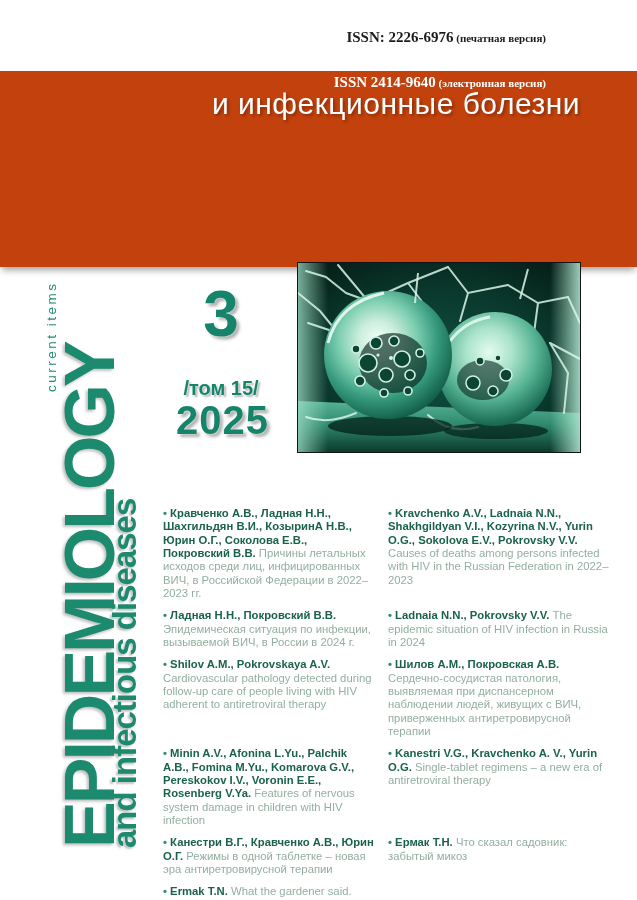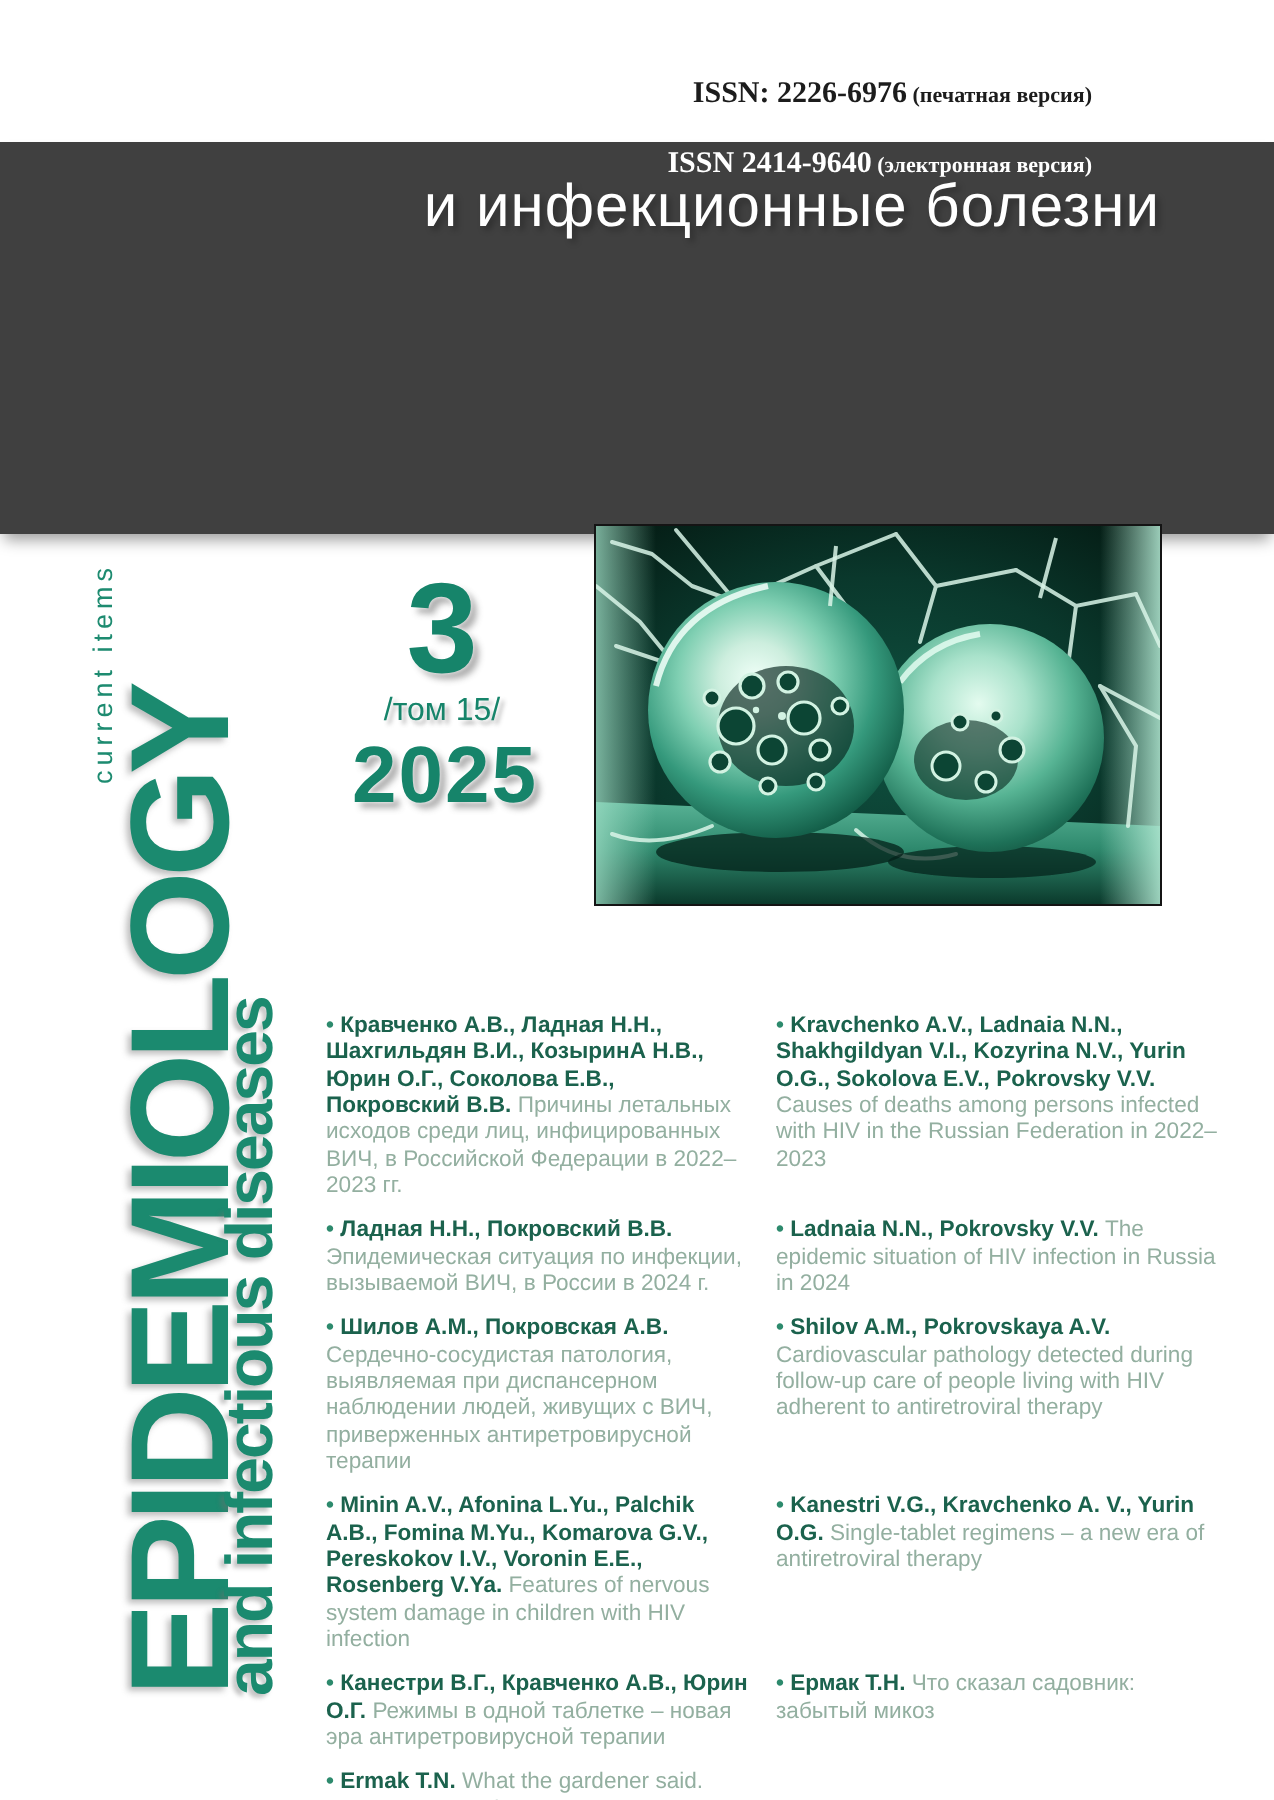--- a/index.html
+++ b/index.html
@@ -2,28 +2,28 @@
 <html><head>
 <meta charset="utf-8">
 <style>
   html,body{margin:0;padding:0;background:#ffffff;}
   .page{
     position:relative;width:637px;height:900px;background:#fff;overflow:hidden;
     font-family:"Liberation Sans","DejaVu Sans",sans-serif;
   }
   
   .issn-print{
-    position:absolute;right:91px;top:39px;color:#1c1c1c;white-space:nowrap;
+    position:absolute;right:91px;top:29px;color:#1c1c1c;white-space:nowrap;
     font-family:"Liberation Serif","DejaVu Serif",serif;font-weight:bold;font-size:15px;
   }
   .issn-print .note{font-size:11px;font-weight:bold;}
   
   .band{
     position:absolute;left:0;top:71px;width:637px;height:196px;
-    background:#404040;box-shadow:0 5px 7px -2px rgba(0,0,0,.38);
+    background:#c2410c;box-shadow:0 5px 7px -2px rgba(0,0,0,.38);
   }
   .issn-elec{
     position:absolute;right:91px;top:3px;color:#ffffff;white-space:nowrap;
     font-family:"Liberation Serif","DejaVu Serif",serif;font-weight:bold;font-size:15px;
   }
   .issn-elec .note{font-size:11px;}
   .titles{position:absolute;right:57px;top:12px;text-align:right;color:#fff;}
   .title1{font-size:57px;font-weight:bold;line-height:60px;letter-spacing:.5px;
           text-shadow:2px 3px 3px rgba(0,0,0,.28);white-space:nowrap;}
   .title2{font-size:30px;font-weight:normal;line-height:42px;letter-spacing:.5px;
@@ -42,22 +42,22 @@
   }
   .spine-sub{
     left:106px;top:296px;height:552px;width:42px;
     font-size:33px;font-weight:bold;color:#1b8a6f;letter-spacing:-1px;
     text-shadow:-2px -2px 2px rgba(110,110,110,.4);
   }
   
   .issue{position:absolute;left:176px;top:283px;width:90px;text-align:center;color:#16846a;}
   .issue .num{font-size:64px;font-weight:bold;line-height:62px;
     text-shadow:0 0 2px #fff,3px 3px 3px rgba(80,80,80,.45);}
-  .issue .vol{font-size:16px;font-weight:normal;line-height:22px;
-    text-shadow:0 0 2px #fff,2px 2px 2px rgba(80,80,80,.45);}
+  .issue .vol{font-size:20px;font-weight:bold;line-height:22px;
+    text-shadow:0 0 2px #fff,2px 2px 2px rgba(80,80,80,.45);margin-top:32px;}
   .issue .year{font-size:40px;font-weight:bold;line-height:42px;letter-spacing:1px;
     text-shadow:0 0 2px #fff,3px 3px 3px rgba(80,80,80,.45);}
   
   .cover-art{
     position:absolute;left:297px;top:262px;width:284px;height:191px;
     border:1px solid #141414;box-sizing:border-box;background:#06251c;
   }
   .cover-art svg{display:block;}
   
   .articles{
@@ -186,22 +186,22 @@
       <path d="M30,80 Q40,40 86,30" stroke="#f2fff9" stroke-width="3" fill="none" opacity=".85"></path>
       <path d="M120,10 L117,40 M230,6 L222,36" stroke="#d9f5e8" stroke-width="2" fill="none" opacity=".85"></path>
     </svg>
   </div>
 
   <div class="articles">
       <p class="article ru"><span class="bullet">•&nbsp;</span><span class="authors">Кравченко А.В., Ладная Н.Н., Шахгильдян В.И., КозыринА Н.В., Юрин О.Г., Соколова Е.В., Покровский В.В. </span><span class="desc">Причины летальных исходов среди лиц, инфицированных ВИЧ, в Российской Федерации в 2022–2023 гг.</span></p>
       <p class="article en"><span class="bullet">•&nbsp;</span><span class="authors">Kravchenko A.V., Ladnaia N.N., Shakhgildyan V.I., Kozyrina N.V., Yurin O.G., Sokolova E.V., Pokrovsky V.V. </span><span class="desc">Causes of deaths among persons infected with HIV in the Russian Federation in 2022–2023</span></p>
       <p class="article ru"><span class="bullet">•&nbsp;</span><span class="authors">Ладная Н.Н., Покровский В.В. </span><span class="desc">Эпидемическая ситуация по инфекции, вызываемой ВИЧ, в России в 2024 г.</span></p>
       <p class="article en"><span class="bullet">•&nbsp;</span><span class="authors">Ladnaia N.N., Pokrovsky V.V. </span><span class="desc">The epidemic situation of HIV infection in Russia in 2024</span></p>
+      <p class="article en"><span class="bullet">•&nbsp;</span><span class="authors">Shilov A.M., Pokrovskaya A.V. </span><span class="desc">Cardiovascular pathology detected during follow-up care of people living with HIV adherent to antiretroviral therapy</span></p>
       <p class="article ru"><span class="bullet">•&nbsp;</span><span class="authors">Шилов А.М., Покровская А.В. </span><span class="desc">Сердечно-сосудистая патология, выявляемая при диспансерном наблюдении людей, живущих с ВИЧ, приверженных антиретровирусной терапии</span></p>
-      <p class="article en"><span class="bullet">•&nbsp;</span><span class="authors">Shilov A.M., Pokrovskaya A.V. </span><span class="desc">Cardiovascular pathology detected during follow-up care of people living with HIV adherent to antiretroviral therapy</span></p>
       <p class="article en"><span class="bullet">•&nbsp;</span><span class="authors">Minin A.V., Afonina L.Yu., Palchik A.B., Fomina M.Yu., Komarova G.V., Pereskokov I.V., Voronin E.E., Rosenberg V.Ya. </span><span class="desc">Features of nervous system damage in children with HIV infection</span></p>
       <p class="article en"><span class="bullet">•&nbsp;</span><span class="authors">Kanestri V.G., Kravchenko A. V., Yurin O.G. </span><span class="desc">Single-tablet regimens – a new era of antiretroviral therapy</span></p>
       <p class="article ru"><span class="bullet">•&nbsp;</span><span class="authors">Канестри В.Г., Кравченко А.В., Юрин О.Г. </span><span class="desc">Режимы в одной таблетке – новая эра антиретровирусной терапии</span></p>
       <p class="article ru"><span class="bullet">•&nbsp;</span><span class="authors">Ермак Т.Н. </span><span class="desc">Что сказал садовник: забытый микоз</span></p>
       <p class="article en"><span class="bullet">•&nbsp;</span><span class="authors">Ermak T.N. </span><span class="desc">What the gardener said. Forgotten mycosis</span></p>
     </div>
 
 </div>
 
 </body></html>

